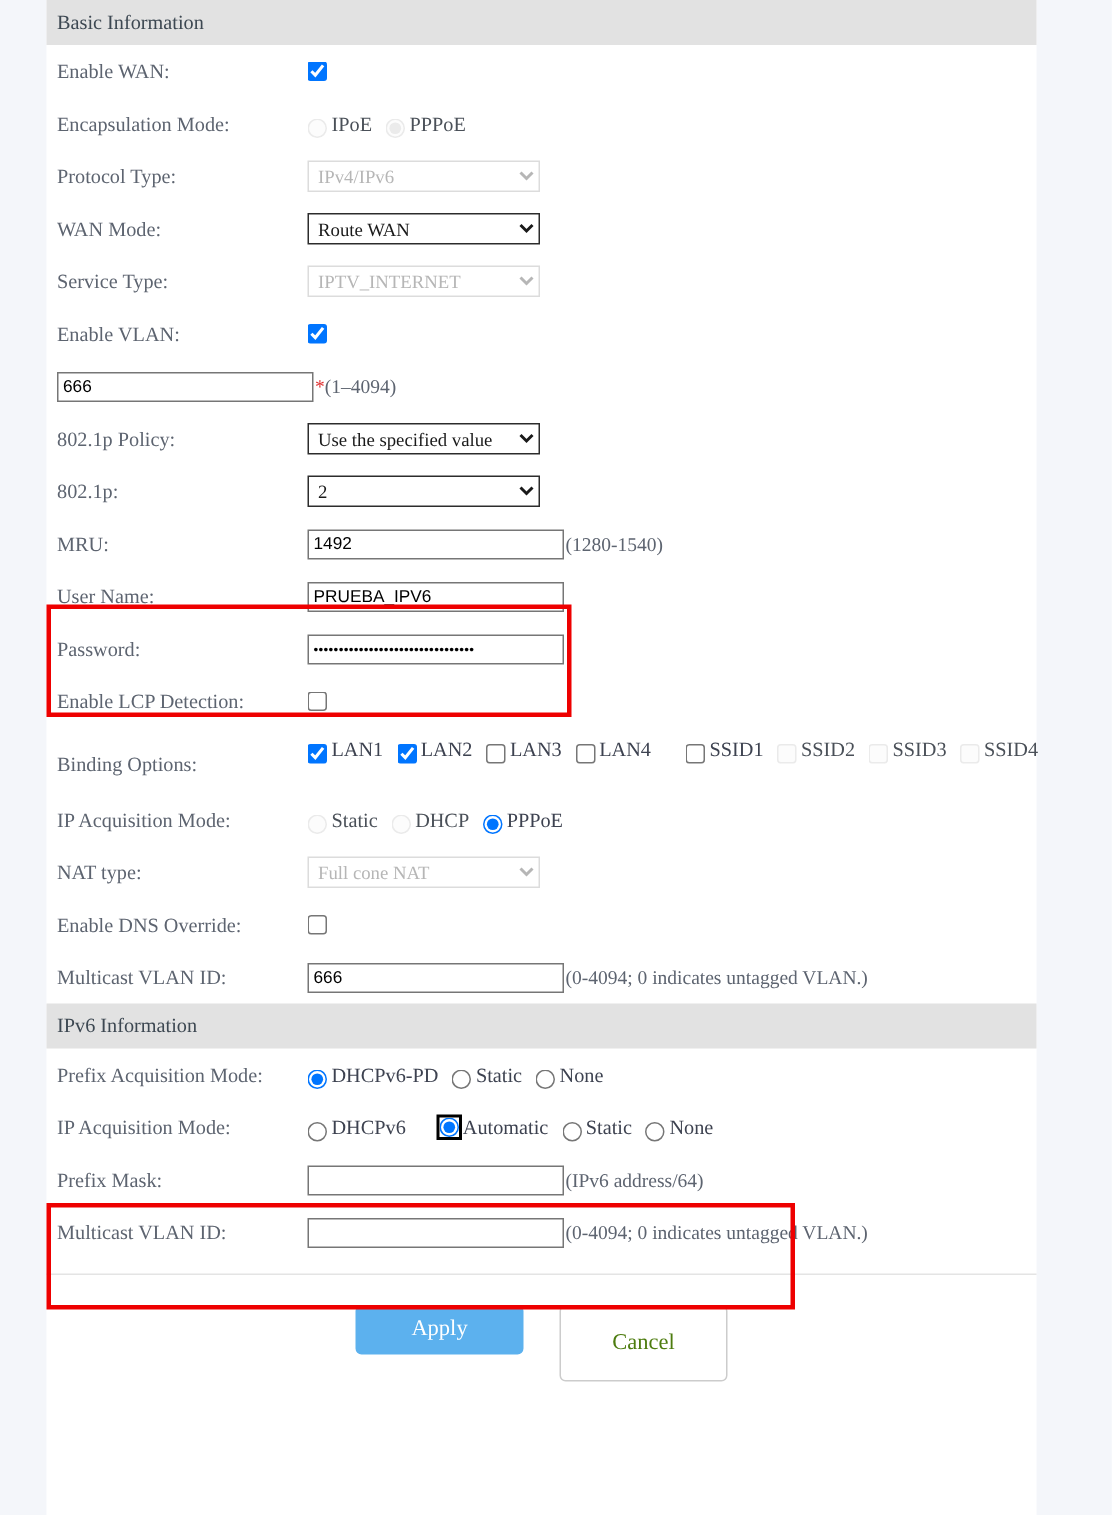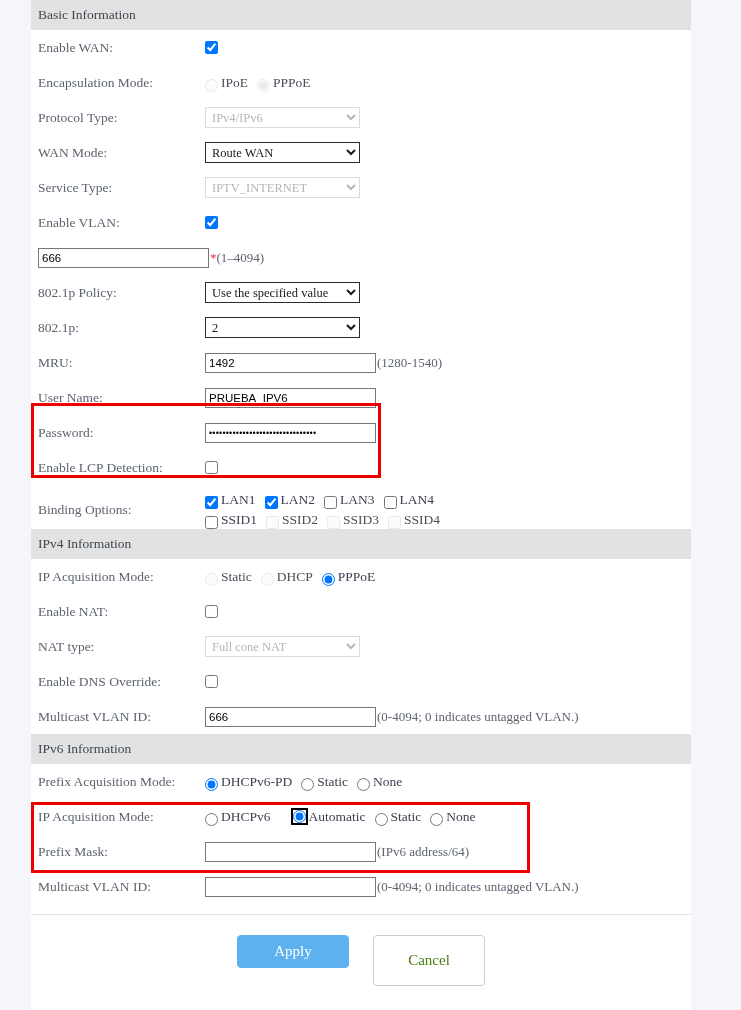--- a/index.html
+++ b/index.html
@@ -113,21 +113,21 @@
     display: inline-flex;
     align-items: flex-end;
     margin-right: 9px;
     color: #3d4250;
     font-size: 13.5px;
     white-space: nowrap;
   }
   .opt.disabled { color: #4a5058; }
   .opt.wide { margin-right: 22px; }
 
-  .binds { display: flex; flex-direction: column; gap: 2px; }
+  .binds { display: flex; flex-direction: row; gap: 14px; }
   .binds .line { display: flex; align-items: center; }
 
   
   .redbox {
     position: absolute;
     border: 3px solid #ee0000;
     box-sizing: border-box;
     pointer-events: none;
   }
   #redbox-credentials { left: 31px; top: 403px; width: 350px; height: 75px; }
@@ -325,46 +325,39 @@
           </label>
           <label class="opt disabled">
             <input type="checkbox" disabled="" style="">
             <span>SSID4</span>
           </label>
         </div>
       </div>
     </div>
   </div>
 
-  <div class="section-head">IPv4 Information</div>
 
   <div class="row">
     <div class="lbl">IP Acquisition Mode:</div>
     <div class="ctl">
       <label class="opt disabled">
         <input type="radio" name="ipv4mode" disabled="" style="">
         <span>Static</span>
       </label>
       <label class="opt disabled">
         <input type="radio" name="ipv4mode" disabled="" style="">
         <span>DHCP</span>
       </label>
       <label class="opt">
         <input type="radio" name="ipv4mode" checked="" style="">
         <span>PPPoE</span>
       </label>
     </div>
   </div>
 
-  <div class="row">
-    <div class="lbl">Enable NAT:</div>
-    <div class="ctl">
-      <input type="checkbox" style="">
-    </div>
-  </div>
 
   <div class="row">
     <div class="lbl">NAT type:</div>
     <div class="ctl">
       <select disabled="">
         <option>Full cone NAT</option>
       </select>
     </div>
   </div>
 

